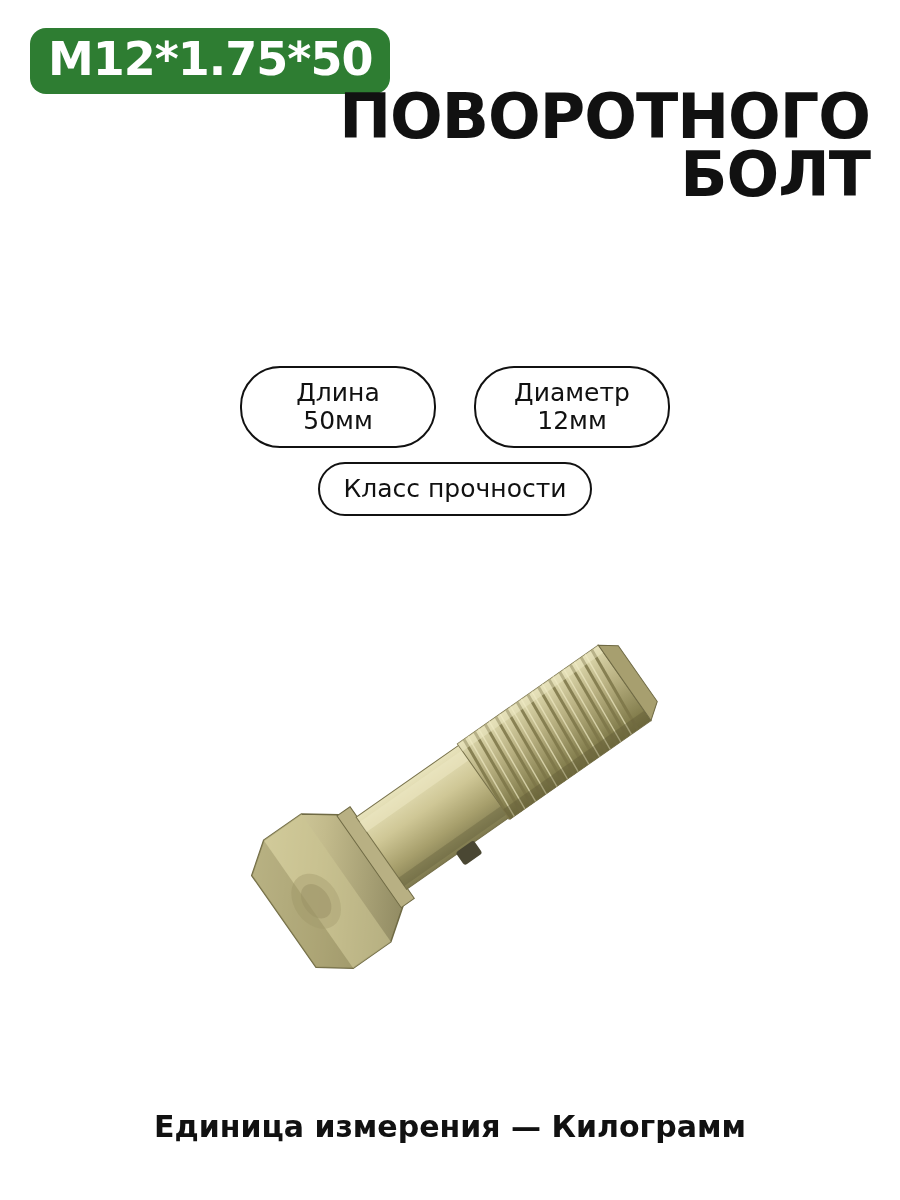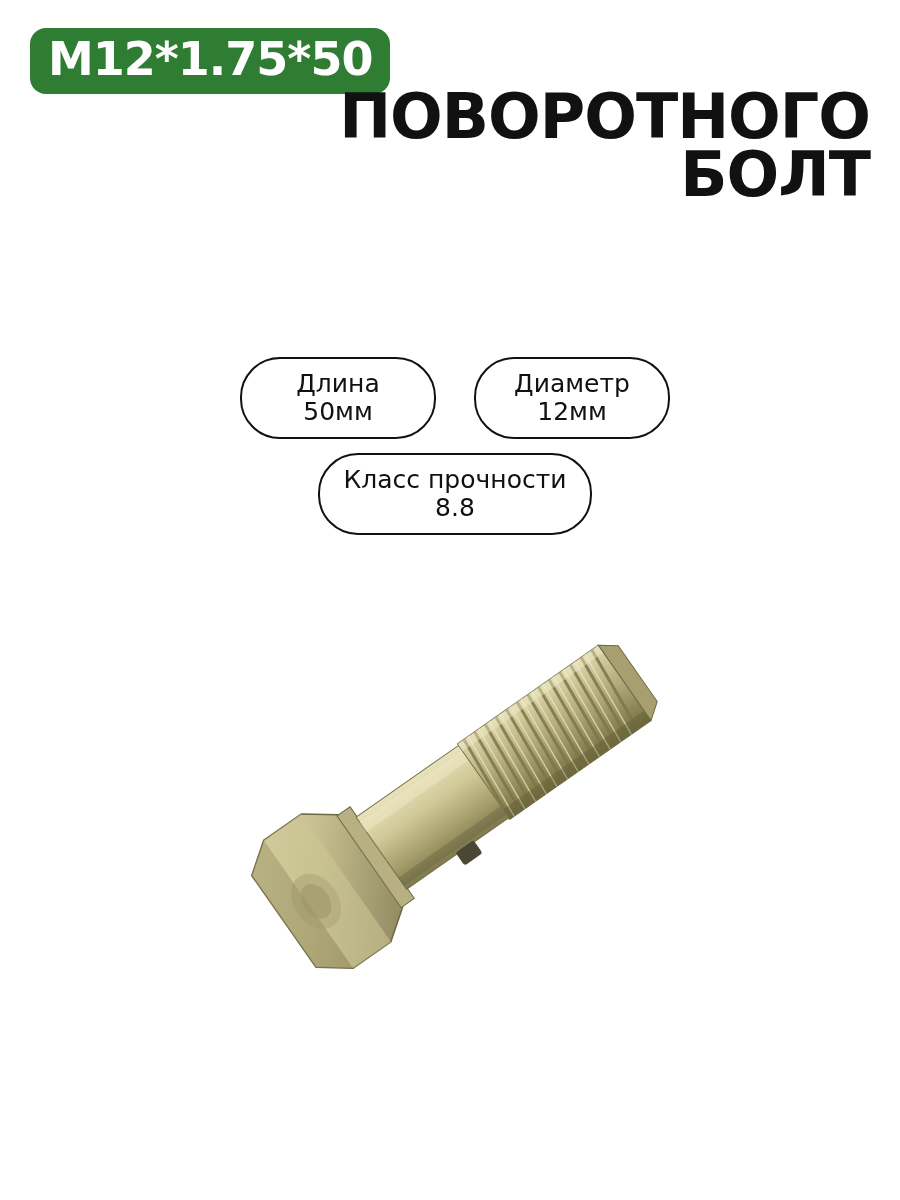--- a/index.html
+++ b/index.html
@@ -59,21 +59,21 @@
     display: block;
   }
 
   .title-line-1 {
     margin-top: 0;
   }
 
   
   .specs {
     position: absolute;
-    top: 357px;
+    top: 366px;
     left: 40px;
     width: 830px;
   }
 
   .spec-row {
     display: flex;
     justify-content: center;
     gap: 38px;
     margin-bottom: 14px;
   }
@@ -145,21 +145,20 @@
         <span class="pill-value">50мм</span>
       </div>
       <div class="pill">
         <span class="pill-label">Диаметр</span>
         <span class="pill-value">12мм</span>
       </div>
     </div>
     <div class="spec-row">
       <div class="pill">
         <span class="pill-label">Класс прочности</span>
-        <span class="pill-value">8.8</span>
       </div>
     </div>
   </div>
 
   <div class="product-figure">
     <svg class="product-svg" width="640" height="420" viewBox="0 0 640 420">
       <defs>
         <linearGradient id="shankGrad" x1="0" y1="0" x2="0" y2="1">
           <stop offset="0%" stop-color="#e8e3bc"></stop>
           <stop offset="38%" stop-color="#cfc796"></stop>
@@ -229,14 +228,17 @@
           </g>
           <rect x="364" y="160" width="172" height="9" fill="#f0ebc8" opacity="0.45"></rect>
           <rect x="364" y="240" width="172" height="12" fill="#5b5734" opacity="0.35"></rect>
 
           <path d="M536,160 L552,172 L552,240 L536,252 Z" fill="#a79f6f" stroke="#6f6a44" stroke-width="1"></path>
         </g>
       </g>
     </svg>
   </div>
 
+  <div class="footer">
+    <span class="footer-text">Единица измерения — Килограмм</span>
+  </div>
 
 </div>
 
 </body></html>

